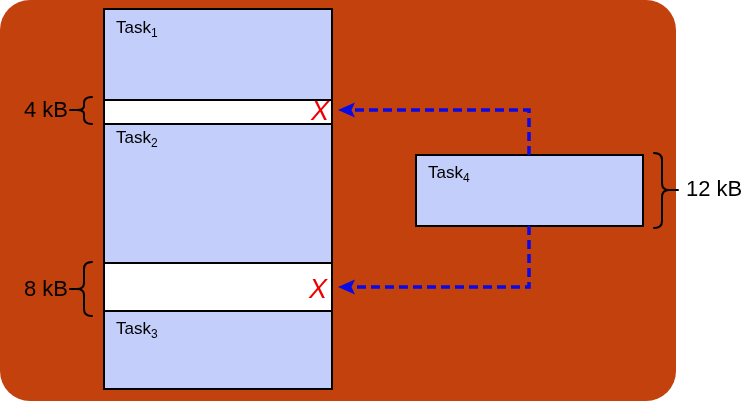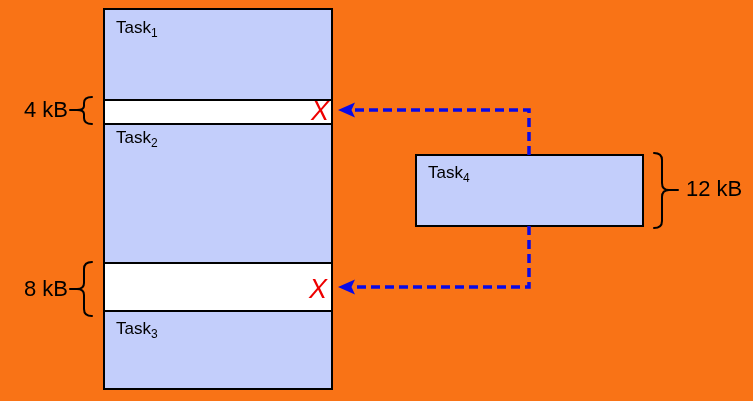--- a/index.html
+++ b/index.html
@@ -2,24 +2,25 @@
 <html><head>
 <meta charset="utf-8">
 <style>
   html, body {
     margin: 0;
     padding: 0;
     background: #ffffff;
   }
   .canvas {
     position: relative;
-    width: 753px;
+    width: 676px;
     height: 401px;
-    background: #f97316;
+    background: #c2410c;
     font-family: "Liberation Sans", sans-serif;
+    border-radius: 30px;
   }
   svg { display: block; }
   .block-rect {
     stroke-width: 2;
   }
   .mem-outline {
     fill: #ffffff;
     stroke-width: 2;
   }
   .brace {

